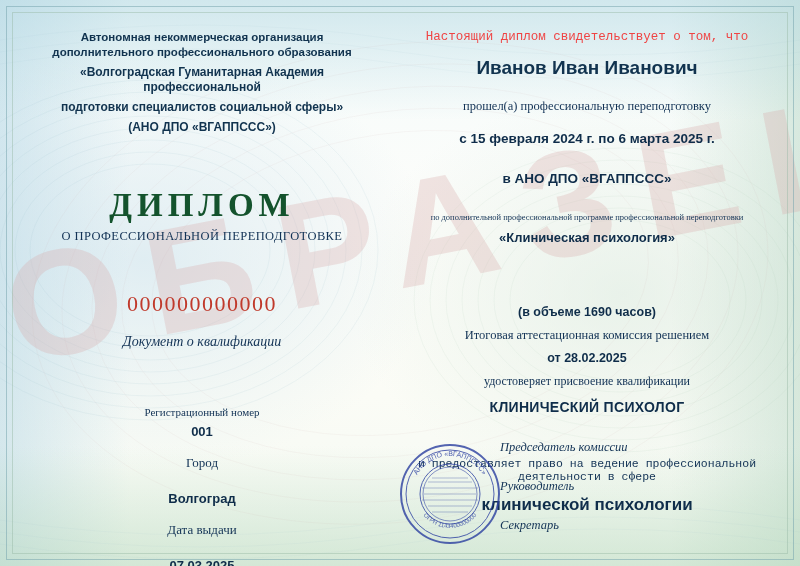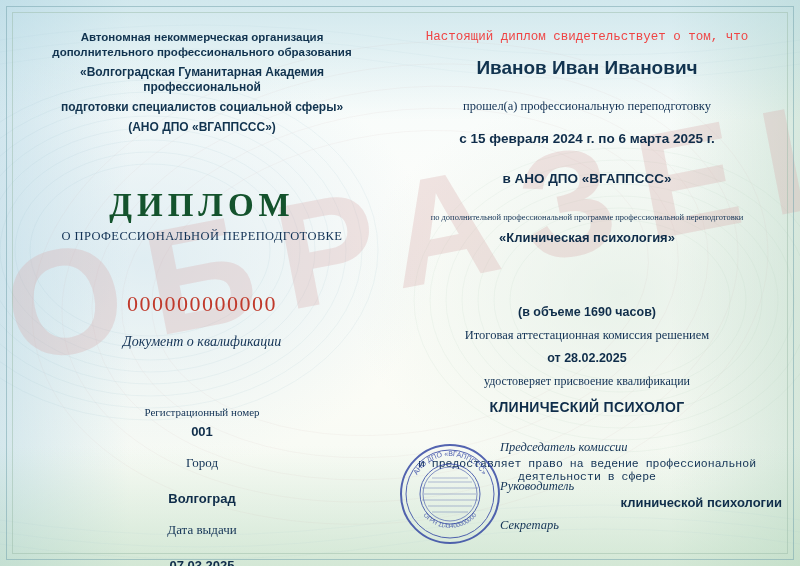--- a/index.html
+++ b/index.html
@@ -238,24 +238,23 @@
     letter-spacing: 0.3px;
   }
   .r-rights {
     margin-top: 42px;
     font-family: Liberation Mono, monospace;
     font-size: 11.5px;
     color: #123255;
   }
   .r-sphere {
     margin-top: 12px;
-    font-size: 13px;
-    font-weight: 700;
-    color: #0f2d4a;
-    text-align: right;
+    font-size: 17px;
+    font-weight: 700;
+    color: #0f2d4a;
   }
   .signatures {
     position: absolute;
     left: 500px;
     top: 440px;
     width: 260px;
     text-align: left;
   }
   .sig-row {
     font-family: "Liberation Serif", serif;

